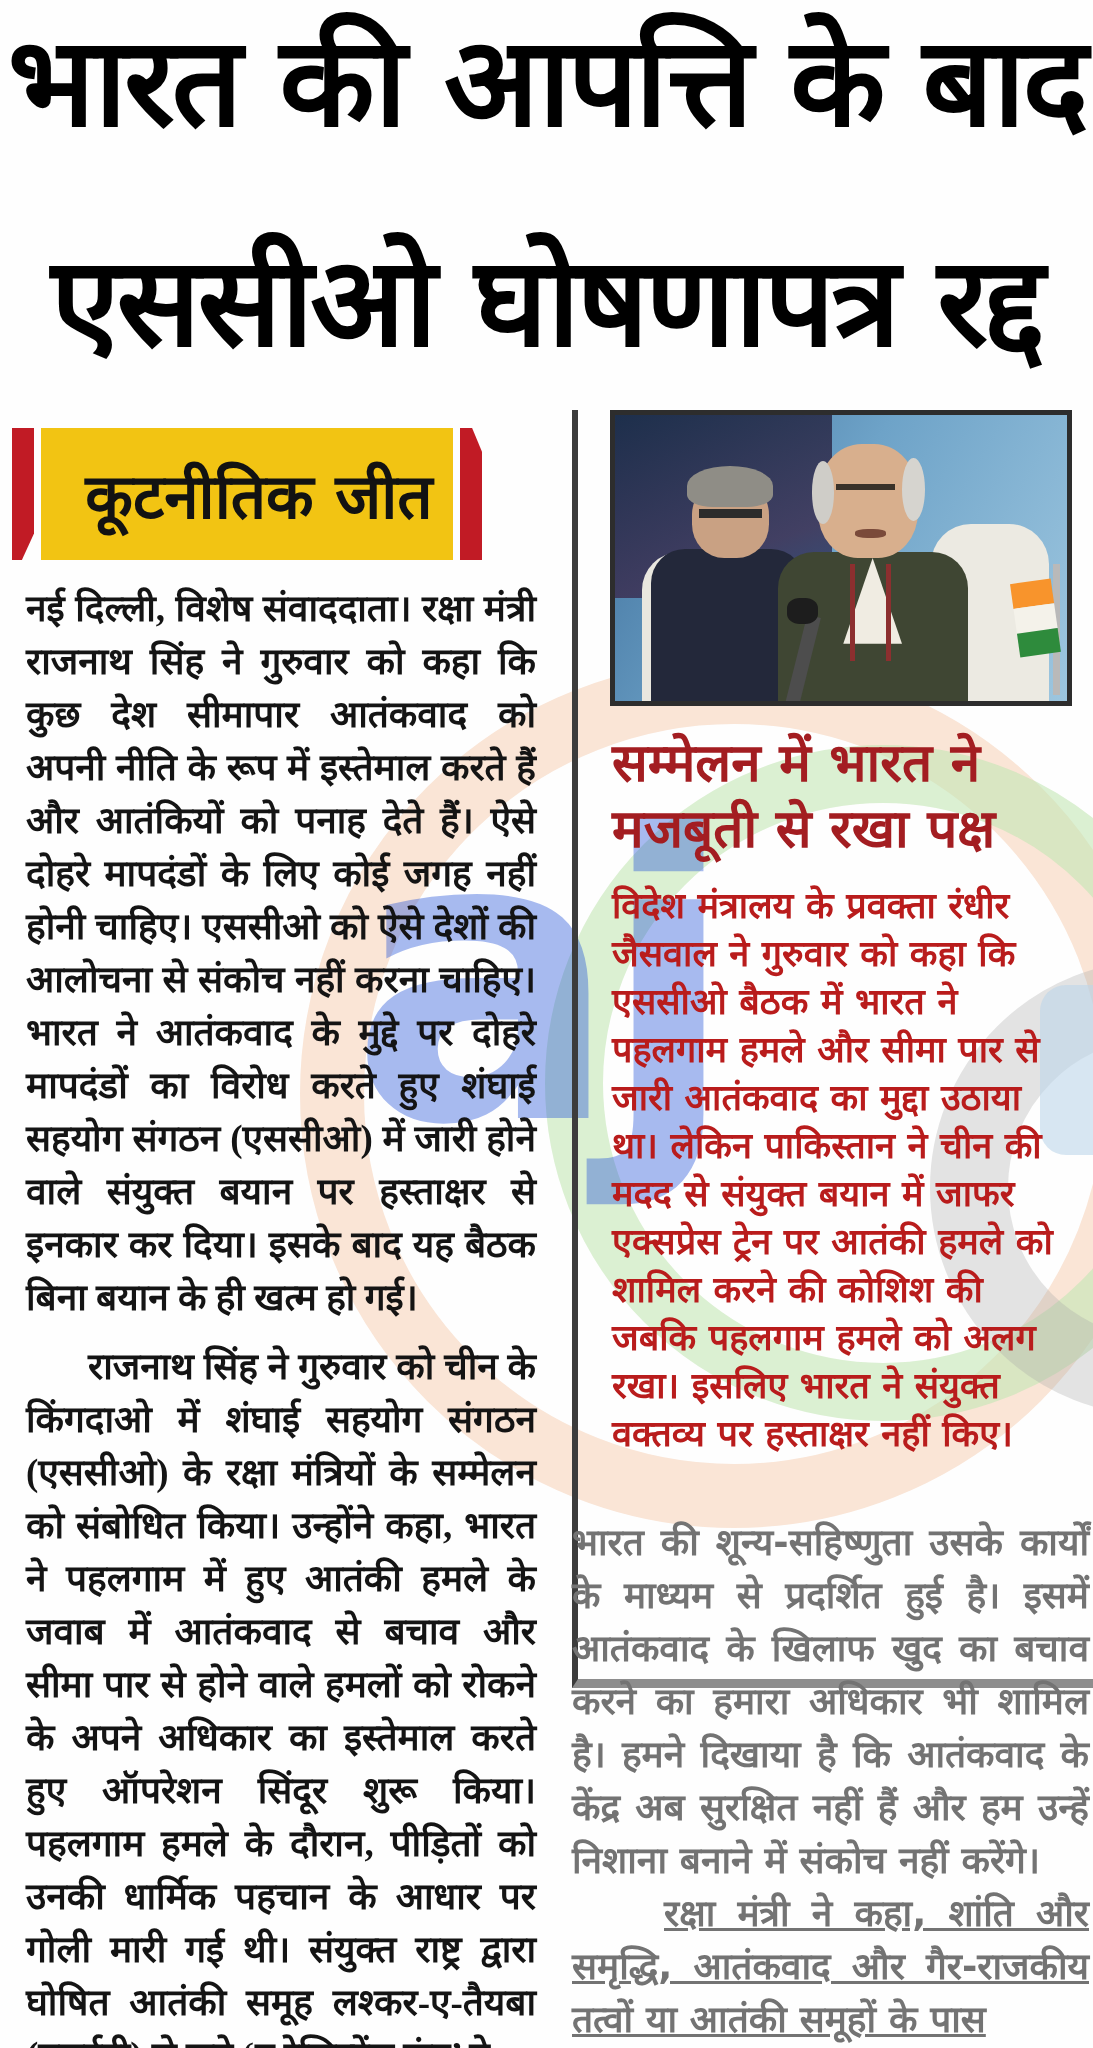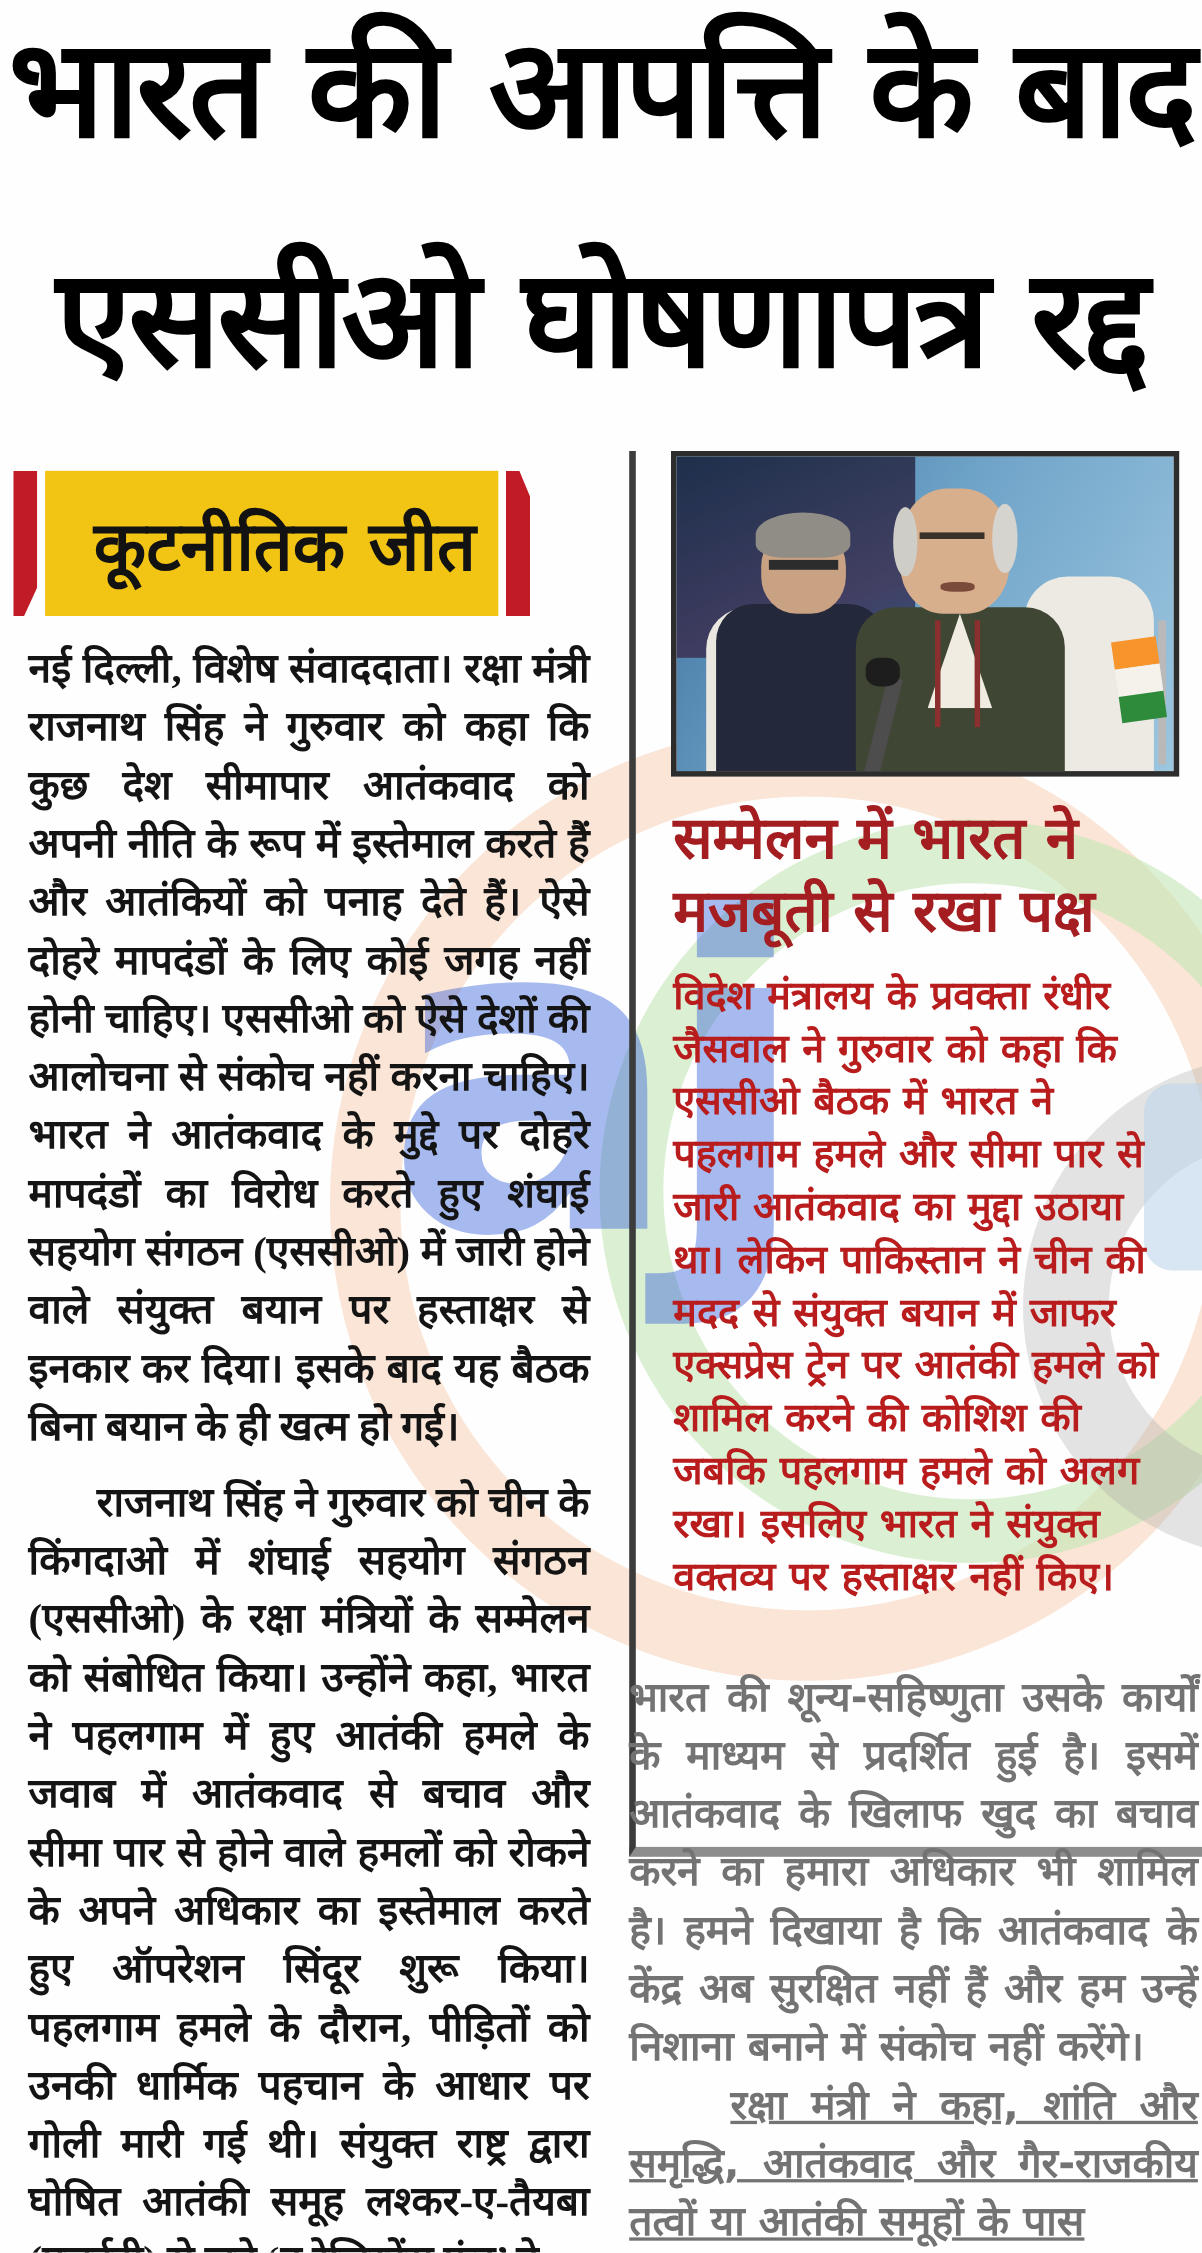--- a/index.html
+++ b/index.html
@@ -13,21 +13,21 @@
   .wm-ring-green{left:545px;top:745px;width:560px;height:560px;border:58px solid #c3e6b4;border-radius:50%;opacity:.6;}
   .wm-gray-ring{left:930px;top:960px;width:300px;height:300px;border:78px solid #a6a6a6;border-radius:50%;opacity:.3;}
   .wm-blue{left:1040px;top:985px;width:90px;height:170px;background:#bcd5ea;border-radius:26px;opacity:.6;}
   .wm-letters{left:350px;top:780px;font-size:400px;line-height:400px;font-weight:700;color:#1d4ed8;opacity:.38;letter-spacing:-20px;}
   
   .headline-line{
     position:absolute;left:0;width:100%;text-align:center;font-weight:800;color:#000;
     white-space:nowrap;letter-spacing:-3px;z-index:2;
   }
   .hl1{top:-8px;font-size:124px;line-height:180px;}
-  .hl2{top:201px;font-size:124px;line-height:180px;}
+  .hl2{top:212px;font-size:124px;line-height:180px;}
   
   .kicker{position:absolute;left:12px;top:428px;width:470px;height:132px;display:flex;z-index:2;}
   .kicker-bar{width:22px;background:#c11b25;}
   .kicker-bar.left{clip-path:polygon(0 0,100% 0,100% 80%,45% 100%,0 100%);margin-right:7px;}
   .kicker-bar.right{clip-path:polygon(0 0,55% 0,100% 18%,100% 100%,0 100%);margin-left:7px;}
   .kicker-box{
     flex:1;background:#f2c413;display:flex;align-items:center;justify-content:center;
     font-size:62px;font-weight:800;color:#121212;white-space:nowrap;padding-left:24px;
   }
   

